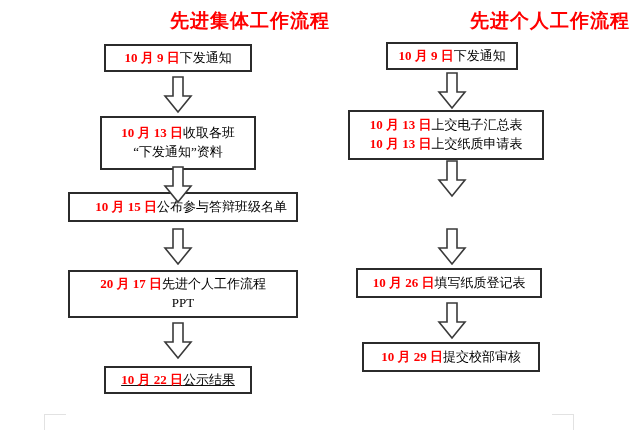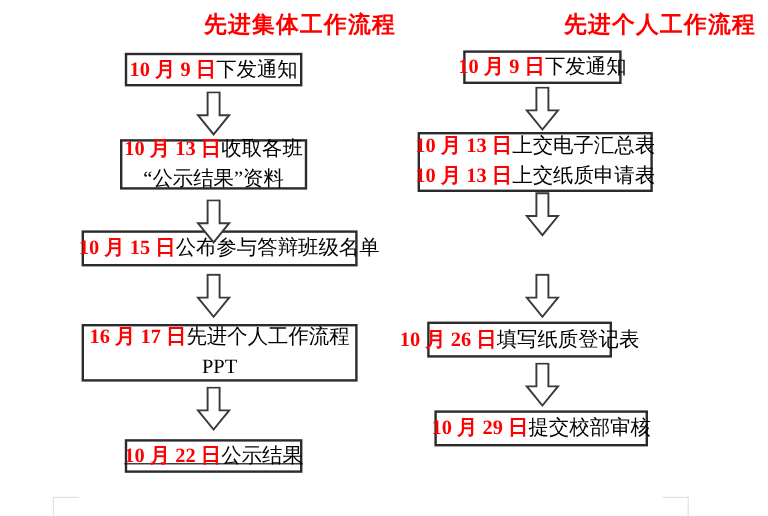--- a/index.html
+++ b/index.html
@@ -33,21 +33,21 @@
   .node {
     position: absolute;
     box-sizing: border-box;
     border: 2px solid #2b2b2b;
     background: #ffffff;
     display: flex;
     flex-direction: column;
     align-items: center;
     justify-content: center;
     text-align: center;
-    font-size: 17px;
+    font-size: 13px;
     line-height: 1.45;
     color: #111111;
     white-space: nowrap;
   }
   .node .ln { display: block; }
   .d { color: #ff0000; font-weight: bold; font-family: "Liberation Serif","DejaVu Serif",serif; }
   .t { color: #000000; }
 
   
   .arrow {
@@ -80,38 +80,38 @@
 
   <div id="title-left" class="col-title">先进集体工作流程</div>
   <div id="title-right" class="col-title">先进个人工作流程</div>
 
   <div class="node" id="L0" style="left:104px; top:44px; width:148px; height:28px;">
     <span class="ln">
       <span class="d">10 月 9 日</span><span class="t">下发通知</span>
     </span>
   </div>
 
-  <div class="node" id="L1" style="left:100px; top:116px; width:156px; height:42px;text-align:right;">
+  <div class="node" id="L1" style="left:100px; top:116px; width:156px; height:54px;text-align:right;">
     <span class="ln">
       <span class="d">10 月 13 日</span><span class="t">收取各班</span>
     </span>
     <span class="ln">
-      <span class="d"></span><span class="t">“公示结果”资料</span>
+      <span class="d"></span><span class="t">“下发通知”资料</span>
     </span>
   </div>
 
   <div class="node" id="L2" style="left:68px; top:192px; width:230px; height:30px;padding-left:16px;">
     <span class="ln">
       <span class="d">10 月 15 日</span><span class="t">公布参与答辩班级名单</span>
     </span>
   </div>
 
   <div class="node" id="L3" style="left:68px; top:270px; width:230px; height:48px;">
     <span class="ln">
-      <span class="d">16 月 17 日</span><span class="t">先进个人工作流程</span>
+      <span class="d">20 月 17 日</span><span class="t">先进个人工作流程</span>
     </span>
     <span class="ln">
       <span class="d"></span><span class="t">PPT</span>
     </span>
   </div>
 
   <div class="node" id="L4" style="left:104px; top:366px; width:148px; height:28px;text-decoration:underline;">
     <span class="ln">
       <span class="d">10 月 22 日</span><span class="t">公示结果</span>
     </span>
@@ -147,21 +147,21 @@
   <div class="node" id="R1" style="left:348px; top:110px; width:196px; height:50px;">
     <span class="ln">
       <span class="d">10 月 13 日</span><span class="t">上交电子汇总表</span>
     </span>
     <span class="ln">
       <span class="d">10 月 13 日</span><span class="t">上交纸质申请表</span>
     </span>
   </div>
 
 
-  <div class="node" id="R3" style="left:356px; top:268px; width:154px; height:30px;text-align:right;">
+  <div class="node" id="R3" style="left:356px; top:268px; width:186px; height:30px;text-align:right;">
     <span class="ln">
       <span class="d">10 月 26 日</span><span class="t">填写纸质登记表</span>
     </span>
   </div>
 
   <div class="node" id="R4" style="left:362px; top:342px; width:178px; height:30px;">
     <span class="ln">
       <span class="d">10 月 29 日</span><span class="t">提交校部审核</span>
     </span>
   </div>

